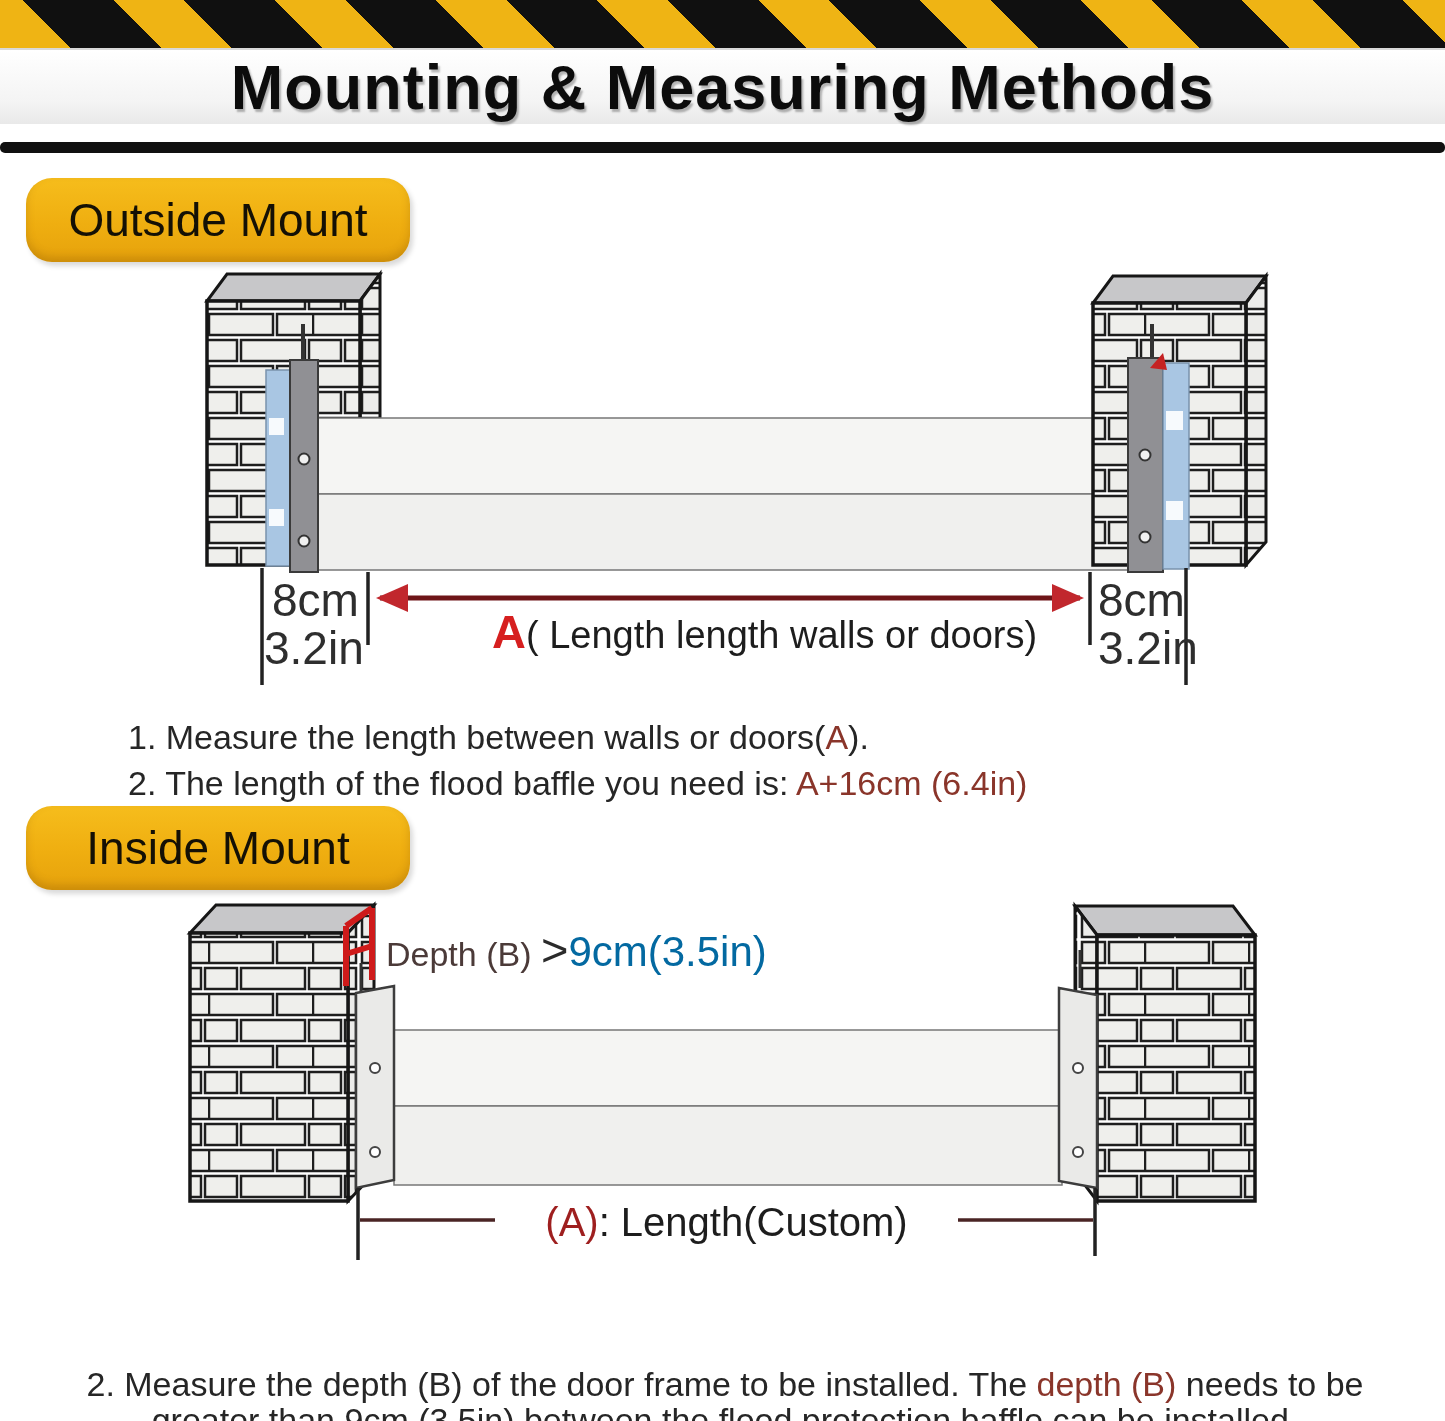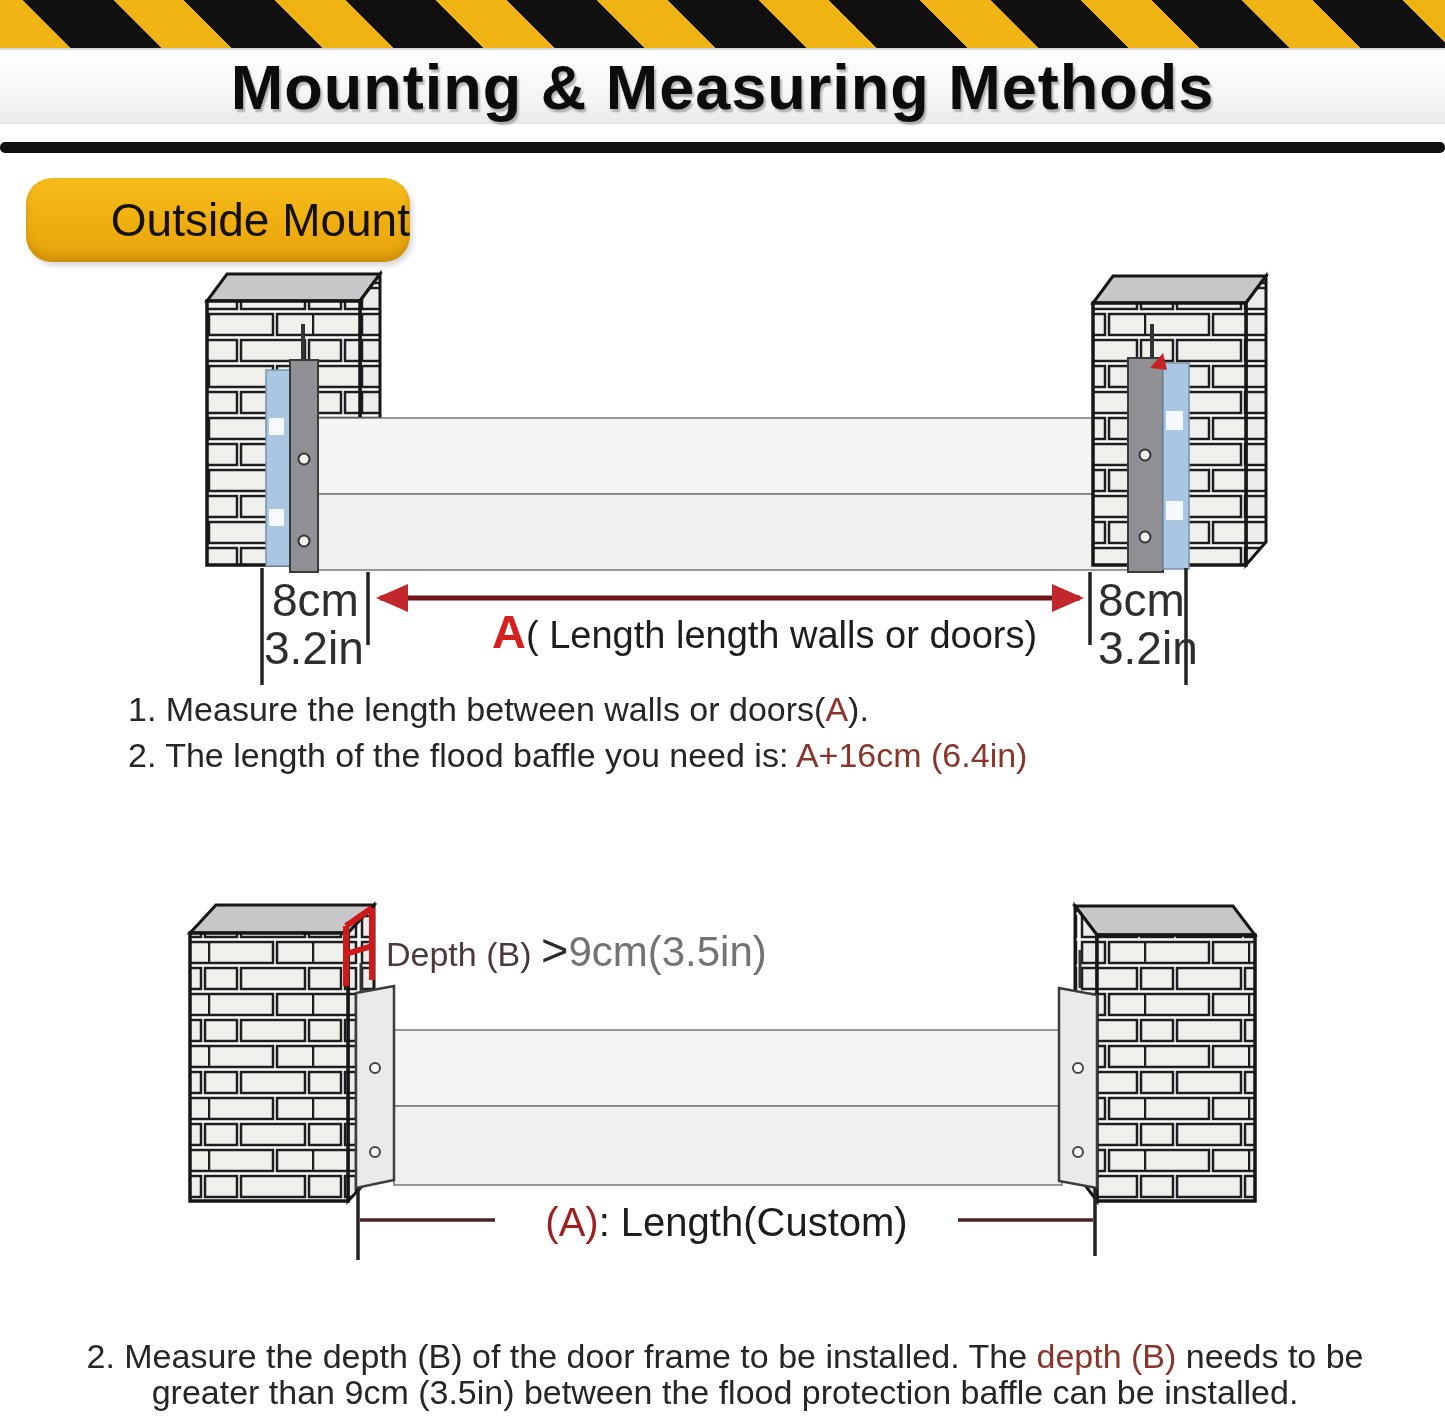--- a/index.html
+++ b/index.html
@@ -24,53 +24,56 @@
   }
   .black-bar{position:absolute;left:0;top:142px;width:1445px;height:11px;background:#101010;border-radius:5px;}
   
   .badge{
     position:absolute;left:26px;width:384px;height:84px;border-radius:26px;
     background:linear-gradient(180deg,#f6bd1c 0%,#efae10 55%,#e6a20c 100%);
     box-shadow:inset 0 -5px 8px rgba(120,70,0,.25), 3px 4px 5px rgba(0,0,0,.15);
     display:flex;align-items:center;justify-content:center;
     font-size:46px;color:#141005;
   }
-  .badge.outside{top:178px;justify-content:flex-end;}
+  .badge.outside{top:178px;}
   .badge.inside{top:806px;}
   
   svg{position:absolute;left:0;display:block;}
   #outside-svg{top:260px;}
   #inside-svg{top:888px;}
   
   .lbl{position:absolute;color:#2c2c2c;white-space:nowrap;}
   .dim{font-size:46px;color:#2e2e2e;}
   .span-label{font-size:38px;color:#1d1d1d;}
   .span-label .bigA{font-size:47px;font-weight:bold;color:#d61f1f;}
-  .steps{position:absolute;font-size:34px;color:#262626;}
+  .steps{position:absolute;font-size:34px;color:#262626;margin-top:28px;}
   .red-dark{color:#8a352a;}
   .depth-label{font-size:34px;color:#4b3a38;}
   .depth-label .gt{font-size:47px;color:#2b2b2b;}
-  .depth-label .val{font-size:42px;color:#737373;}
+  .depth-label .val{font-size:42px;color:#0369a1;}
   .inside-span{font-size:40px;color:#1d1d1d;text-align:center;}
   .inside-span .avar{color:#9e1f1f;}
   .bottom-steps2{line-height:1.07;text-align:center;}
 </style>
 </head>
 <body>
 
 <div class="canvas">
 
   <div class="stripe-band"></div>
   <div class="title-area">
     <h1>Mounting &amp; Measuring Methods</h1>
   </div>
   <div class="black-bar"></div>
 
   <div class="badge outside">
     <span>Outside Mount</span>
+  </div>
+  <div class="badge inside">
+    <span>Inside Mount</span>
   </div>
 
   <svg id="outside-svg" width="1445" height="430" viewBox="0 0 1445 430">
     <defs>
       <pattern id="brickF" width="104" height="52" patternUnits="userSpaceOnUse">
         <rect width="104" height="52" fill="#ffffff"></rect>
         <g fill="#efefec" stroke="#1e1e1e" stroke-width="2.5">
           <rect x="1" y="2" width="64" height="21"></rect>
           <rect x="69" y="2" width="50" height="21"></rect>
           <rect x="-35" y="28" width="64" height="21"></rect>

